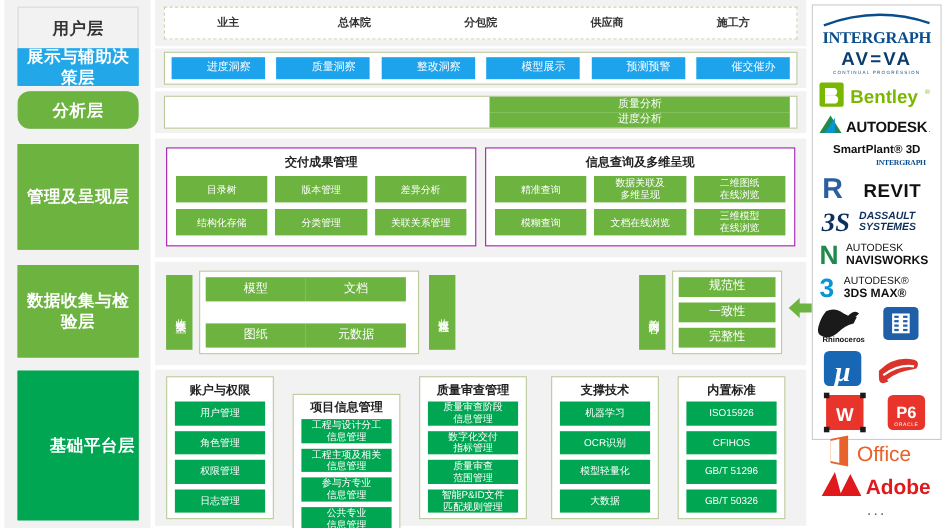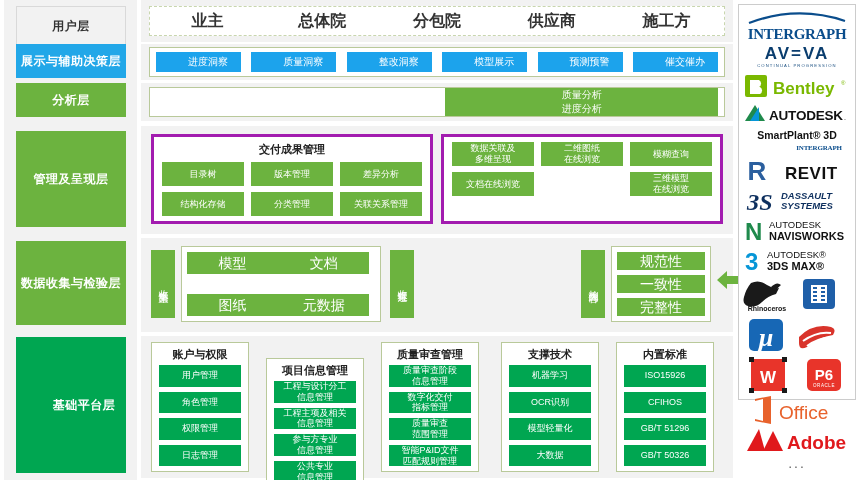--- a/index.html
+++ b/index.html
@@ -9,69 +9,69 @@
     font-family:"Liberation Sans","DejaVu Sans",sans-serif;
     overflow:hidden;
   }
   .canvas{position:relative;width:860px;height:480px;}
 
   
   .rail{position:absolute;left:4px;top:0;width:133px;height:480px;background:#f2f2f2;}
   .rail-box{
     position:absolute;left:12px;width:110px;
     display:flex;align-items:center;justify-content:center;
-    text-align:center;font-size:12px;font-weight:bold;
+    text-align:center;font-size:15px;font-weight:bold;
     letter-spacing:.5px;box-sizing:border-box;
   }
   .rail-user{top:6px;height:40px;background:#f2f2f2;border:1px solid #d9d9d9;color:#333;}
   .rail-blue{top:44px;height:34px;background:#22a7e8;color:#fff;border:1px solid #22a7e8;}
   .rail-green{background:#6cb33f;color:#fff;border:1px solid #6cb33f;}
-  .rail-analysis{top:83px;height:34px;}
+  .rail-analysis{top:83px;height:34px;border-radius:11px;}
   .rail-manage{top:131px;height:96px;}
   .rail-data{top:241px;height:84px;}
   .rail-base{top:337px;height:136px;background:#00a651;border-color:#00a651;padding-left:26px;}
 
   
   .band{position:absolute;background:#f2f2f2;box-sizing:border-box;}
   .band-inner{position:absolute;box-sizing:border-box;background:#fff;border:1px solid #b9c99a;}
 
   
   .stake-row{display:flex;align-items:center;height:100%;}
-  .stake{flex:1;text-align:center;font-size:16px;color:#333;font-weight:bold;}
+  .stake{flex:1;text-align:center;font-size:10px;color:#333;font-weight:bold;}
 
   
   .pill{
     display:flex;align-items:center;justify-content:center;text-align:center;
     font-size:10px;color:#fff;box-sizing:border-box;line-height:1.2;
   }
   .pill-blue{background:#1ca3ec;padding-left:19px;}
   .pill-green{background:#6cb33f;}
   .pill-dgreen{background:#00a651;}
 
   .insight-strip{display:flex;align-items:center;justify-content:space-between;height:100%;padding:0 6px;box-sizing:border-box;}
   .insight-strip .pill{width:15.1%;height:20px;}
 
   .analysis-strip{display:flex;align-items:flex-end;justify-content:space-between;height:100%;padding:0 6px;box-sizing:border-box;flex-direction:column;}
   .analysis-strip .pill{width:48.5%;height:22px;}
 
   
-  .card{position:absolute;box-sizing:border-box;background:#fff;border:3px solid #a21caf;}
+  .card{position:absolute;box-sizing:border-box;background:#fff;border:1px solid #a21caf;}
   .card-title{text-align:center;font-size:11px;font-weight:bold;color:#222;margin-top:5px;}
   .card-grid{display:flex;flex-wrap:wrap;justify-content:space-between;padding:5px 8px 0 8px;box-sizing:border-box;}
   .card-grid .pill{width:31.5%;height:24px;margin-bottom:6px;font-size:9px;}
 
   
   .vlabel{
     position:absolute;box-sizing:border-box;background:#6cb33f;color:#fff;
     font-size:10px;display:flex;align-items:center;justify-content:center;
     writing-mode:vertical-rl;text-orientation:upright;letter-spacing:1px;
   }
   .dbox{position:absolute;box-sizing:border-box;background:#fff;border:1px solid #b9c99a;
         display:flex;flex-wrap:wrap;align-content:space-between;padding:5px;}
-  .dbox .pill{width:48.5%;height:22px;font-size:14px;}
+  .dbox .pill{width:48.5%;height:22px;font-size:11px;}
   .dbox.stack{flex-direction:column;flex-wrap:nowrap;justify-content:space-between;align-items:stretch;}
   .dbox.stack .pill{width:100%;height:18px;}
 
   
   .bcol{position:absolute;box-sizing:border-box;background:#fff;border:1px solid #b9c99a;
         display:flex;flex-direction:column;align-items:center;}
   .bcol .ct{font-size:11px;font-weight:bold;color:#222;margin:4px 0 3px 0;}
   .bcol .pill{width:86%;margin-bottom:5px;height:24px;font-size:9px;}
 
   
@@ -136,21 +136,23 @@
         <div class="pill pill-green">目录树</div>
         <div class="pill pill-green">版本管理</div>
         <div class="pill pill-green">差异分析</div>
         <div class="pill pill-green">结构化存储</div>
         <div class="pill pill-green">分类管理</div>
         <div class="pill pill-green">关联关系管理</div>
       </div>
     </div>
 
     <div class="card" style="left:300px;top:8px;width:282px;height:90px;">
+      <div class="card-title">信息查询及多维呈现</div>
       <div class="card-grid">
+        <div class="pill pill-green">精准查询</div>
         <div class="pill pill-green">数据关联及<br>多维呈现</div>
         <div class="pill pill-green">二维图纸<br>在线浏览</div>
         <div class="pill pill-green">模糊查询</div>
         <div class="pill pill-green">文档在线浏览</div>
         <div class="pill pill-green">三维模型<br>在线浏览</div>
       </div>
     </div>
   </div>
 
   <div class="band" style="left:141px;top:238px;width:592px;height:94px;">

